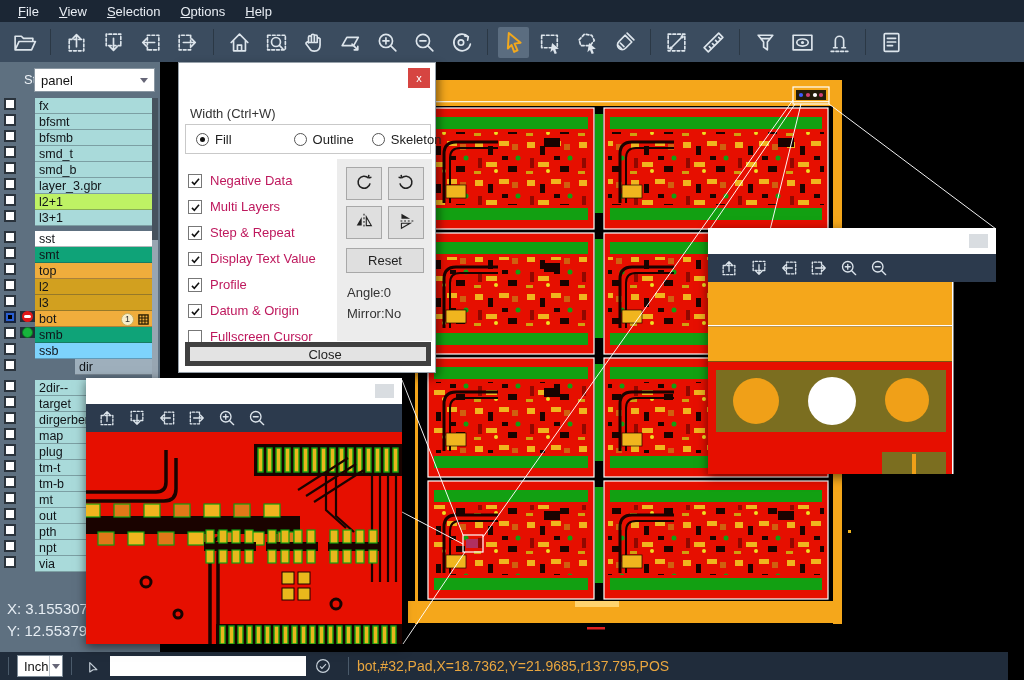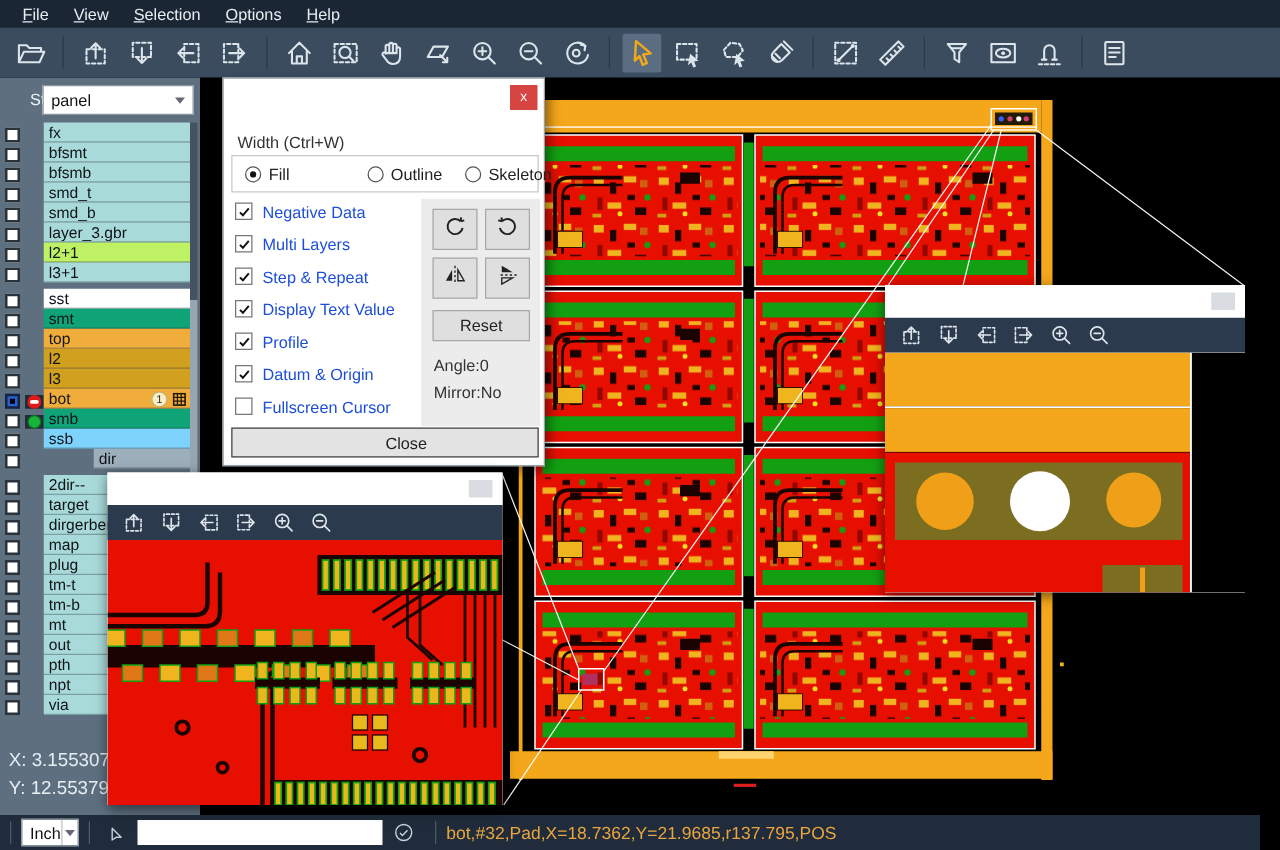--- a/index.html
+++ b/index.html
@@ -19,21 +19,21 @@
   .tsep{width:1px;height:26px;background:#2b3845;margin:0 7px;}
 
   
   .sidebar{position:absolute;top:62px;left:0;width:160px;bottom:28px;background:#5e7080;z-index:2;}
   .steprow{position:absolute;top:0;left:0;right:0;height:36px;}
   .steplabel{position:absolute;left:24px;top:10px;color:#eef3f7;font-size:13px;}
   .stepselect{position:absolute;left:34px;top:6px;width:121px;height:24px;background:#fff;border:1px solid #8a97a2;display:flex;align-items:center;font-size:13px;color:#111;padding-left:6px;}
   .stepselect .caret{margin-left:auto;margin-right:6px;width:0;height:0;border-left:4px solid transparent;border-right:4px solid transparent;border-top:5px solid #667;}
   .layers{position:absolute;top:36px;left:0;right:0;}
   .lgap{height:5px;}
-  .lrow{display:flex;height:16px;align-items:flex-end;}
+  .lrow{display:flex;height:16px;align-items:flex-start;}
   .cbcell{width:20px;display:flex;align-items:center;justify-content:center;}
   .cbox{width:12px;height:12px;background:#fff;border:2px solid #2a333c;}
   .cbox.sel{background:#2b5fd0;border-color:#16233c;position:relative;}
   .cbox.sel:after{content:"";position:absolute;left:2px;top:2px;width:4px;height:4px;background:#000;}
   .indcell{width:15px;background:#232d38;display:flex;align-items:center;justify-content:center;}
   .dot{width:11px;height:11px;border-radius:50%;}
   .dot.red{background:#e01818;position:relative;}
   .dot.red:after{content:"";position:absolute;left:2px;top:4px;width:7px;height:3px;border-radius:2px;background:#fff;}
   .dot.green{background:#17b43c;border:1px solid #0a7a22;}
   .lbl{flex:1;margin-right:8px;font-size:12.5px;color:#101418;padding:1px 0 0 4px;border-bottom:1px solid rgba(40,50,60,.35);display:flex;align-items:center;overflow:hidden;white-space:nowrap;}
@@ -62,30 +62,30 @@
   .dialog{position:absolute;left:178px;top:62px;width:258px;height:311px;background:#fff;border:1px solid #98a2ab;box-shadow:3px 4px 9px rgba(0,0,0,.45);z-index:8;}
   .dtitle{position:absolute;left:0;top:0;right:0;height:30px;border-bottom:1px solid #e4e4e4;display:flex;align-items:center;}
   .dtitle span{font-size:14px;color:#222;padding-left:10px;}
   .dclose{position:absolute;right:5px;top:5px;width:22px;height:20px;background:#d64541;color:#fff;font-size:11px;display:flex;align-items:center;justify-content:center;}
   .dwidth{position:absolute;left:11px;top:43px;font-size:13px;color:#333;}
   .radiobox{position:absolute;left:6px;top:61px;width:246px;height:30px;border:1px solid #c9c9c9;display:flex;align-items:center;}
   .radio{display:flex;align-items:center;font-size:13px;color:#222;}
   .rcirc{width:13px;height:13px;border-radius:50%;border:1px solid #555;margin-right:6px;position:relative;background:#fff;}
   .rcirc.on:after{content:"";position:absolute;left:3px;top:3px;width:5px;height:5px;border-radius:50%;background:#111;}
   .dchecks{position:absolute;left:9px;top:99px;}
-  .dcheck{display:flex;align-items:flex-start;height:26px;font-size:13px;color:#1d4ed8;}
+  .dcheck{display:flex;align-items:flex-end;height:26px;font-size:13px;color:#be185d;}
   .dcb{width:14px;height:14px;border:1px solid #777;background:#fff;margin-right:8px;display:flex;align-items:center;justify-content:center;}
   .dpanel{position:absolute;left:158px;top:96px;width:95px;height:182px;background:#ececec;}
   .dtools{position:absolute;left:9px;top:8px;display:grid;grid-template-columns:36px 36px;grid-gap:6px;}
   .dtool{width:36px;height:33px;background:#dfdfdf;border:1px solid #a8a8a8;display:flex;align-items:center;justify-content:center;}
   .dtool svg{width:22px;height:22px;}
   .dreset{position:absolute;left:9px;top:89px;width:78px;height:25px;background:#dfdfdf;border:1px solid #a8a8a8;font-size:13px;color:#222;display:flex;align-items:center;justify-content:center;}
   .dangle{position:absolute;left:10px;top:126px;font-size:13px;color:#333;}
   .dmirror{position:absolute;left:10px;top:147px;font-size:13px;color:#333;}
-  .dclosebtn{position:absolute;left:6px;bottom:6px;width:246px;height:24px;background:#e3e3e3;border:1px solid #404040;font-size:13px;color:#222;display:flex;align-items:center;justify-content:center;padding-left:34px;}
+  .dclosebtn{position:absolute;left:6px;bottom:6px;width:246px;height:24px;background:#e3e3e3;border:5px solid #404040;font-size:13px;color:#222;display:flex;align-items:center;justify-content:center;padding-left:34px;}
 
   
   .magwin{position:absolute;background:#fff;box-shadow:0 3px 10px rgba(0,0,0,.55);z-index:9;}
   .maghead{position:relative;height:26px;background:#fff;}
   .magbtn{position:absolute;right:8px;top:6px;width:19px;height:14px;background:#d9dde1;}
   .magbar{height:28px;background:#2c3a4d;display:flex;align-items:center;padding-left:6px;color:#dfe6ec;}
   .magbar .tbtn{width:26px;height:24px;margin:0 2px;}
   .magbar .tbtn svg{width:20px;height:20px;}
   .magbody{position:relative;overflow:hidden;}
   .magbody svg{display:block;}

